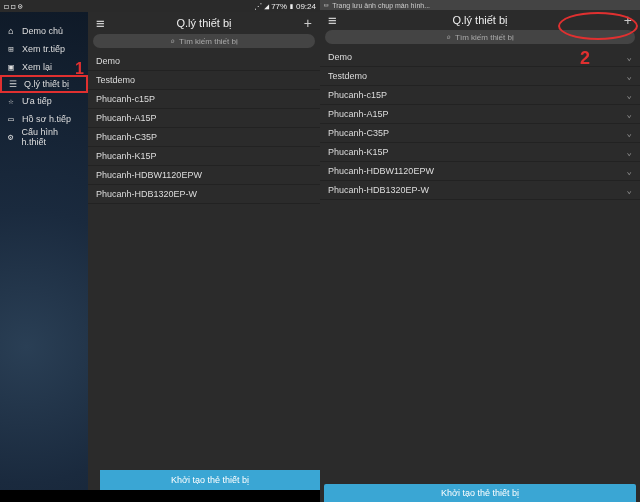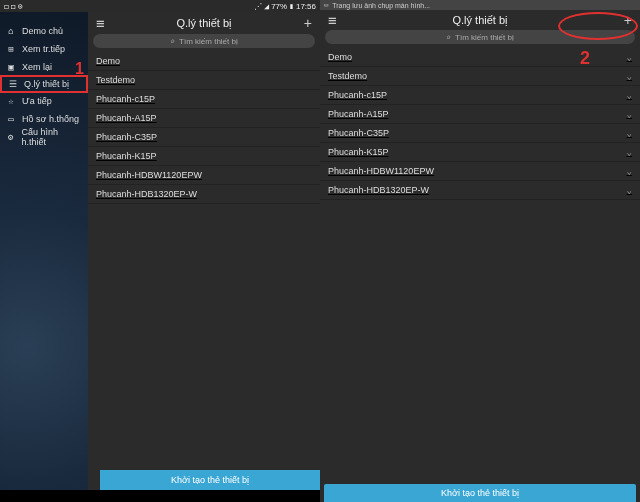--- a/index.html
+++ b/index.html
@@ -106,21 +106,21 @@
       background: #444;
       border-radius: 7px;
       margin: 0 5px 4px 5px;
       display: flex;
       align-items: center;
       justify-content: center;
       color: #aaa;
       font-size: 8px;
       gap: 4px;
     }
-    .device-list { flex: 1; text-decoration: underline; }
+    .device-list { flex: 1; }
     .device-item {
       height: 19px;
       display: flex;
       align-items: center;
       padding: 0 8px;
       color: #ddd;
       font-size: 9px;
       border-bottom: 1px solid rgba(0,0,0,0.2);
     }
     .bottom-button {
@@ -247,21 +247,21 @@
     <div class="status-icons-left">
       <span class="glyph">◻</span>
       <span class="glyph">◻</span>
       <span class="glyph">⊙</span>
     </div>
     <div class="status-right">
       <span class="glyph">⋰</span>
       <span class="glyph">◢</span>
       <span>77%</span>
       <span class="glyph">▮</span>
-      <span>17:56</span>
+      <span>09:24</span>
     </div>
   </div>
   <div class="phone-body-left">
     <div class="sidebar">
       <div style="height:10px"></div>
       <div class="sidebar-item">
         <span class="icon glyph">⌂</span>
         <span>Demo chủ</span>
       </div>
       <div class="sidebar-item">
@@ -275,21 +275,21 @@
       <div class="sidebar-item sidebar-selected">
         <span class="icon glyph">☰</span>
         <span>Q.lý thiết bị</span>
       </div>
       <div class="sidebar-item">
         <span class="icon glyph">☆</span>
         <span>Ưa tiếp</span>
       </div>
       <div class="sidebar-item">
         <span class="icon glyph">▭</span>
-        <span>Hồ sơ h.thống</span>
+        <span>Hồ sơ h.tiếp</span>
       </div>
       <div class="sidebar-item">
         <span class="icon glyph">⚙</span>
         <span>Cấu hình h.thiết</span>
       </div>
       <div class="annotation-1">1</div>
     </div>
     <div class="main-left">
       <div class="header-row">
         <span class="hamburger-left glyph">≡</span>

